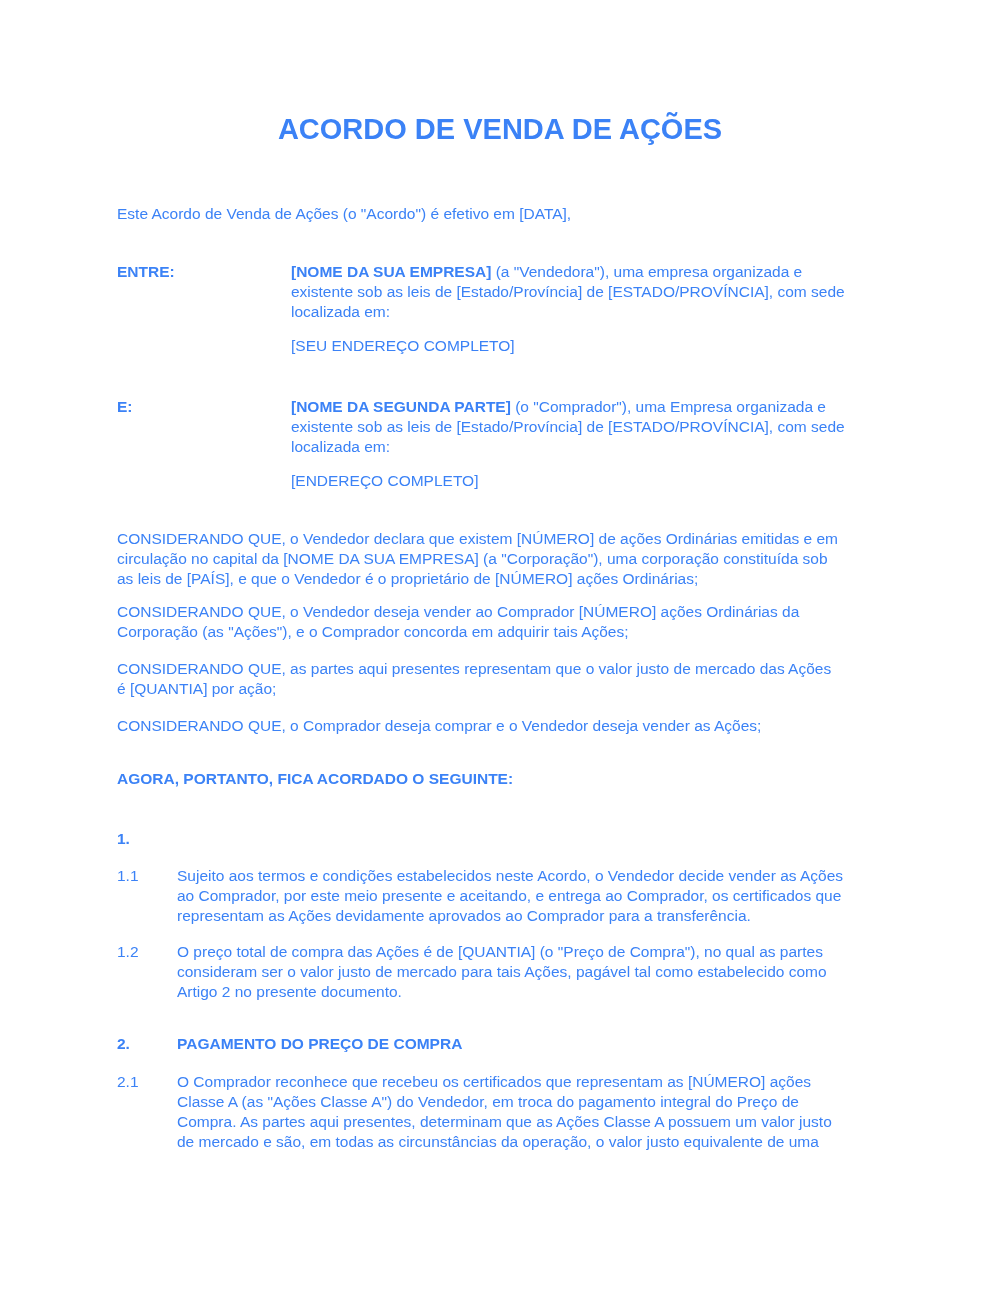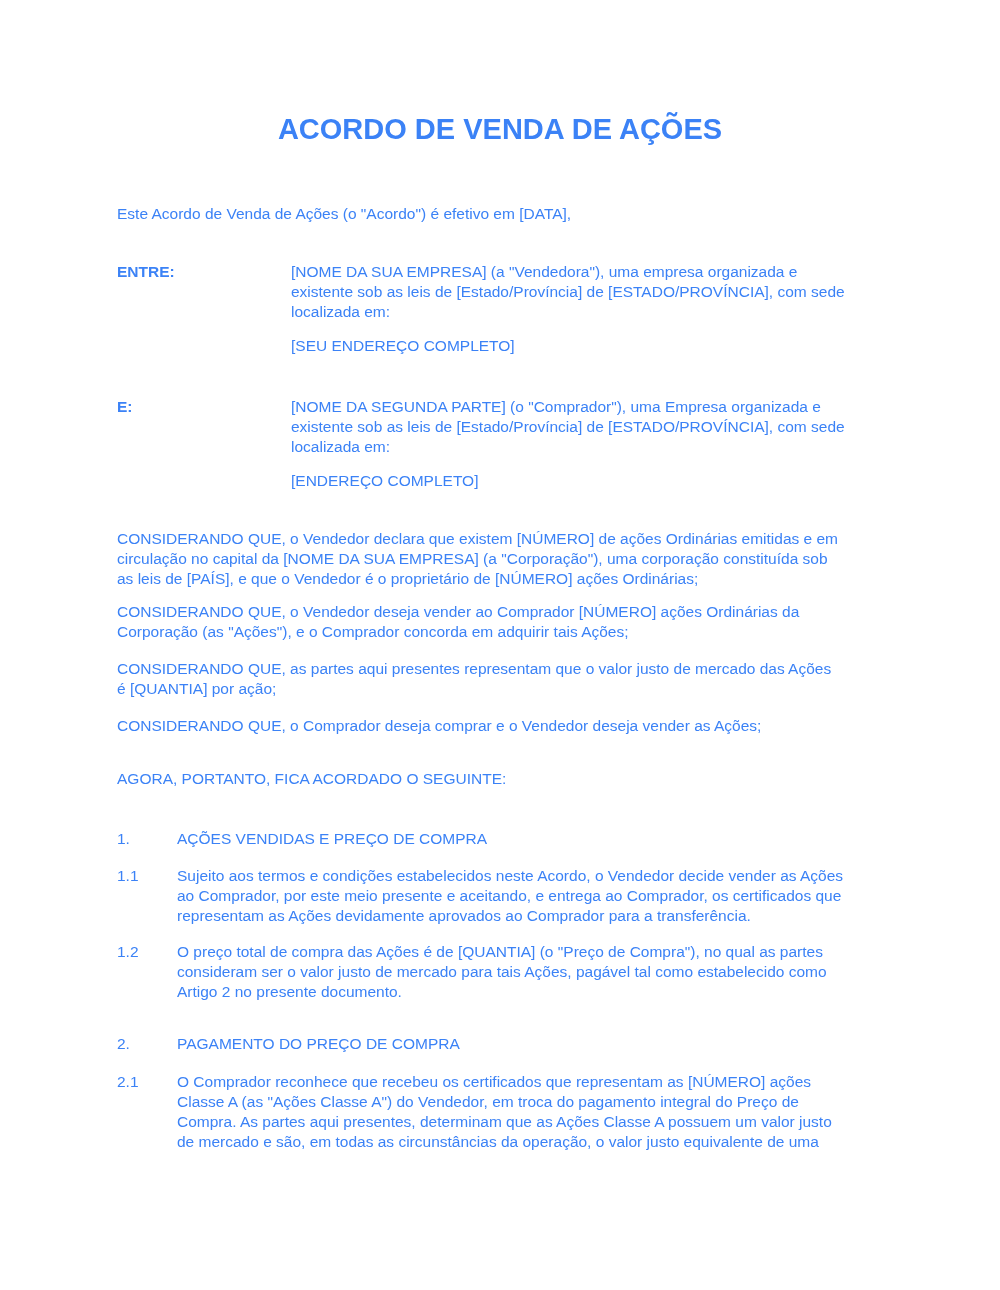--- a/index.html
+++ b/index.html
@@ -8,21 +8,21 @@
     width:1000px;
     height:1150px;
     background:#ffffff;
     font-family:"Liberation Sans", sans-serif;
     font-size:15.5px;
     color:#3b82f6;
     overflow:hidden;
   }
   .t{position:absolute;left:117px;line-height:20px;}
   .ml{white-space:pre;}
-  .b{font-weight:normal;}
+  .b{font-weight:bold;}
   .title{
     position:absolute;top:112px;left:0;width:1000px;margin:0;
     text-align:center;font-size:29px;font-weight:bold;line-height:34px;
   }
   .plabel{position:absolute;left:0;top:0;font-weight:bold;}
   .pbody{margin-left:174px;}
   .num{position:absolute;left:0;top:0;}
   .nbody{margin-left:60px;}
   .footer-right{left:auto;right:92px;text-align:right;white-space:normal;}
   .serif{font-family:"Liberation Serif", serif;}
@@ -58,21 +58,20 @@
   <div class="t ml" style="top:602px">CONSIDERANDO QUE, o Vendedor deseja vender ao Comprador [NÚMERO] ações Ordinárias da
 Corporação (as "Ações"), e o Comprador concorda em adquirir tais Ações;</div>
   <div class="t ml" style="top:659px">CONSIDERANDO QUE, as partes aqui presentes representam que o valor justo de mercado das Ações
 é [QUANTIA] por ação;</div>
   <div class="t ml" style="top:716px">CONSIDERANDO QUE, o Comprador deseja comprar e o Vendedor deseja vender as Ações;</div>
 
   <div class="t ml b" style="top:769px">AGORA, PORTANTO, FICA ACORDADO O SEGUINTE:</div>
 
   <div class="t" style="top:829px">
     <span class="num b">1.</span>
-    <div class="nbody ml b">AÇÕES VENDIDAS E PREÇO DE COMPRA</div>
   </div>
 
   <div class="t" style="top:866px">
     <span class="num">1.1</span>
     <div class="nbody ml">Sujeito aos termos e condições estabelecidos neste Acordo, o Vendedor decide vender as Ações
 ao Comprador, por este meio presente e aceitando, e entrega ao Comprador, os certificados que
 representam as Ações devidamente aprovados ao Comprador para a transferência.</div>
   </div>
 
   <div class="t" style="top:942px">

